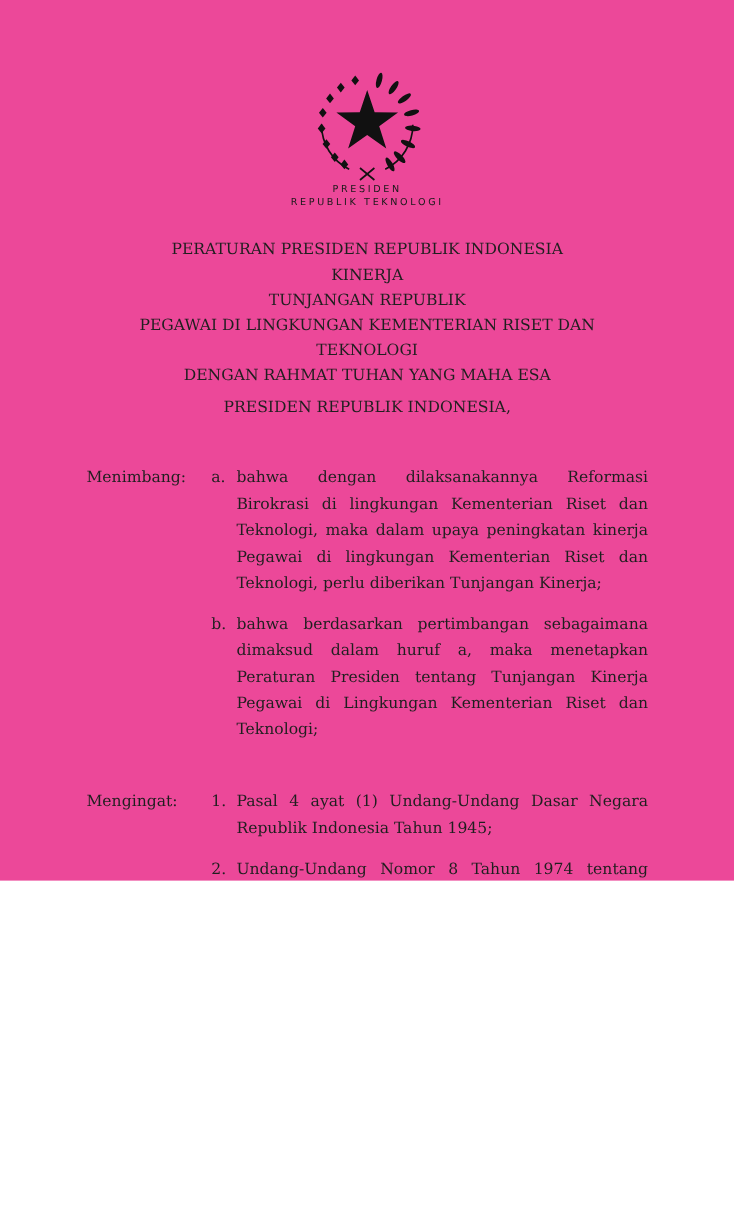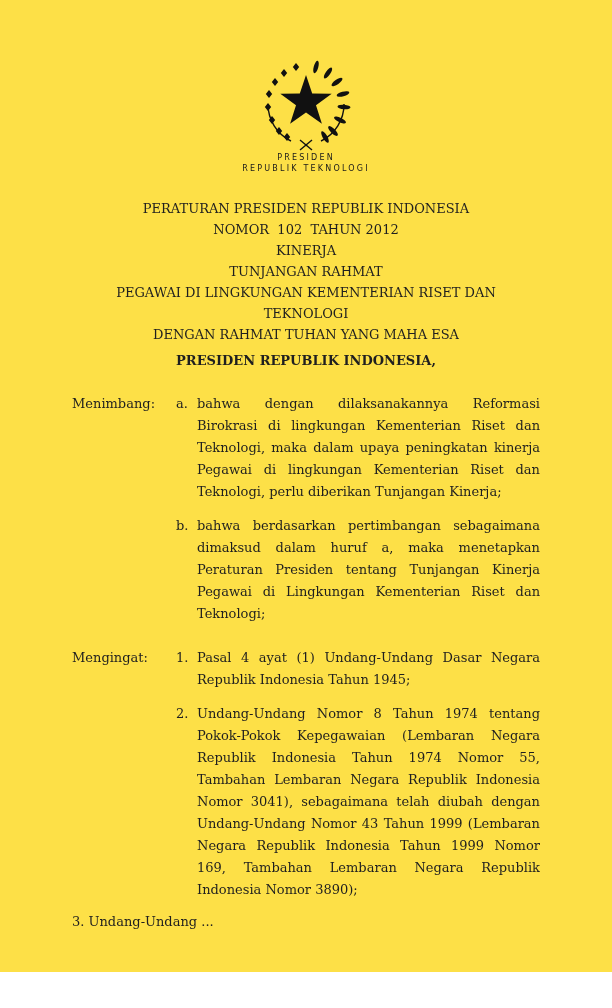--- a/index.html
+++ b/index.html
@@ -1,32 +1,32 @@
 <!DOCTYPE html>
 <html><head>
 <meta charset="utf-8">
 <style>
   html,body{margin:0;padding:0;background:#ffffff;}
   .page{
-    width:612px;height:972px;margin:0 auto;background:#fde047;
+    width:612px;height:734px;margin:0 auto;background:#ec4899;
     box-sizing:border-box;padding:56px 72px 0 72px;
     font-family:"DejaVu Serif", serif;color:#1f1f1f;font-size:13px;
     overflow:hidden;
   }
   .emblem{text-align:center;}
   .emblem svg{display:block;margin:0 auto;}
   .emblem-text{
     font-family:"DejaVu Sans", sans-serif;font-size:8px;
     letter-spacing:2.2px;line-height:11px;color:#1a1a1a;
   }
   .title-block{margin-top:24px;text-align:center;line-height:21px;}
   .title-line{white-space:pre-wrap;}
   .preamble{text-align:center;line-height:21px;}
-  .preamble-line2{margin-top:5px;font-weight:bold;}
-  .section{display:flex;margin-top:22px;line-height:22px;}
+  .preamble-line2{margin-top:5px;}
+  .section{display:flex;margin-top:38px;line-height:22px;}
   .section-label{width:104px;flex:none;}
   .section-items{flex:1;min-width:0;}
   .item{display:flex;margin-bottom:12px;}
   .item:last-child{margin-bottom:0;}
   .item-marker{width:21px;flex:none;}
   .item-text{flex:1;text-align:justify;}
   .catchword{margin-top:10px;line-height:22px;}
 </style>
 </head>
 <body>
@@ -68,23 +68,22 @@
           <path d="M81,84 L69,94"></path>
         </g>
       </svg>
     </span>
     <div class="emblem-text">PRESIDEN</div>
     <div class="emblem-text">REPUBLIK  TEKNOLOGI</div>
   </div>
 
   <div class="title-block">
     <div class="title-line">PERATURAN PRESIDEN REPUBLIK INDONESIA</div>
-    <div class="title-line">NOMOR  102  TAHUN 2012</div>
     <div class="title-line">KINERJA</div>
-    <div class="title-line">TUNJANGAN RAHMAT</div>
+    <div class="title-line">TUNJANGAN REPUBLIK</div>
     <div class="title-line">PEGAWAI DI LINGKUNGAN KEMENTERIAN RISET DAN TEKNOLOGI</div>
   </div>
 
   <div class="preamble">
     <div>DENGAN RAHMAT TUHAN YANG MAHA ESA</div>
     <div class="preamble-line2">PRESIDEN REPUBLIK INDONESIA,</div>
   </div>
 
   <div class="section">
     <div class="section-label">Menimbang:</div>

